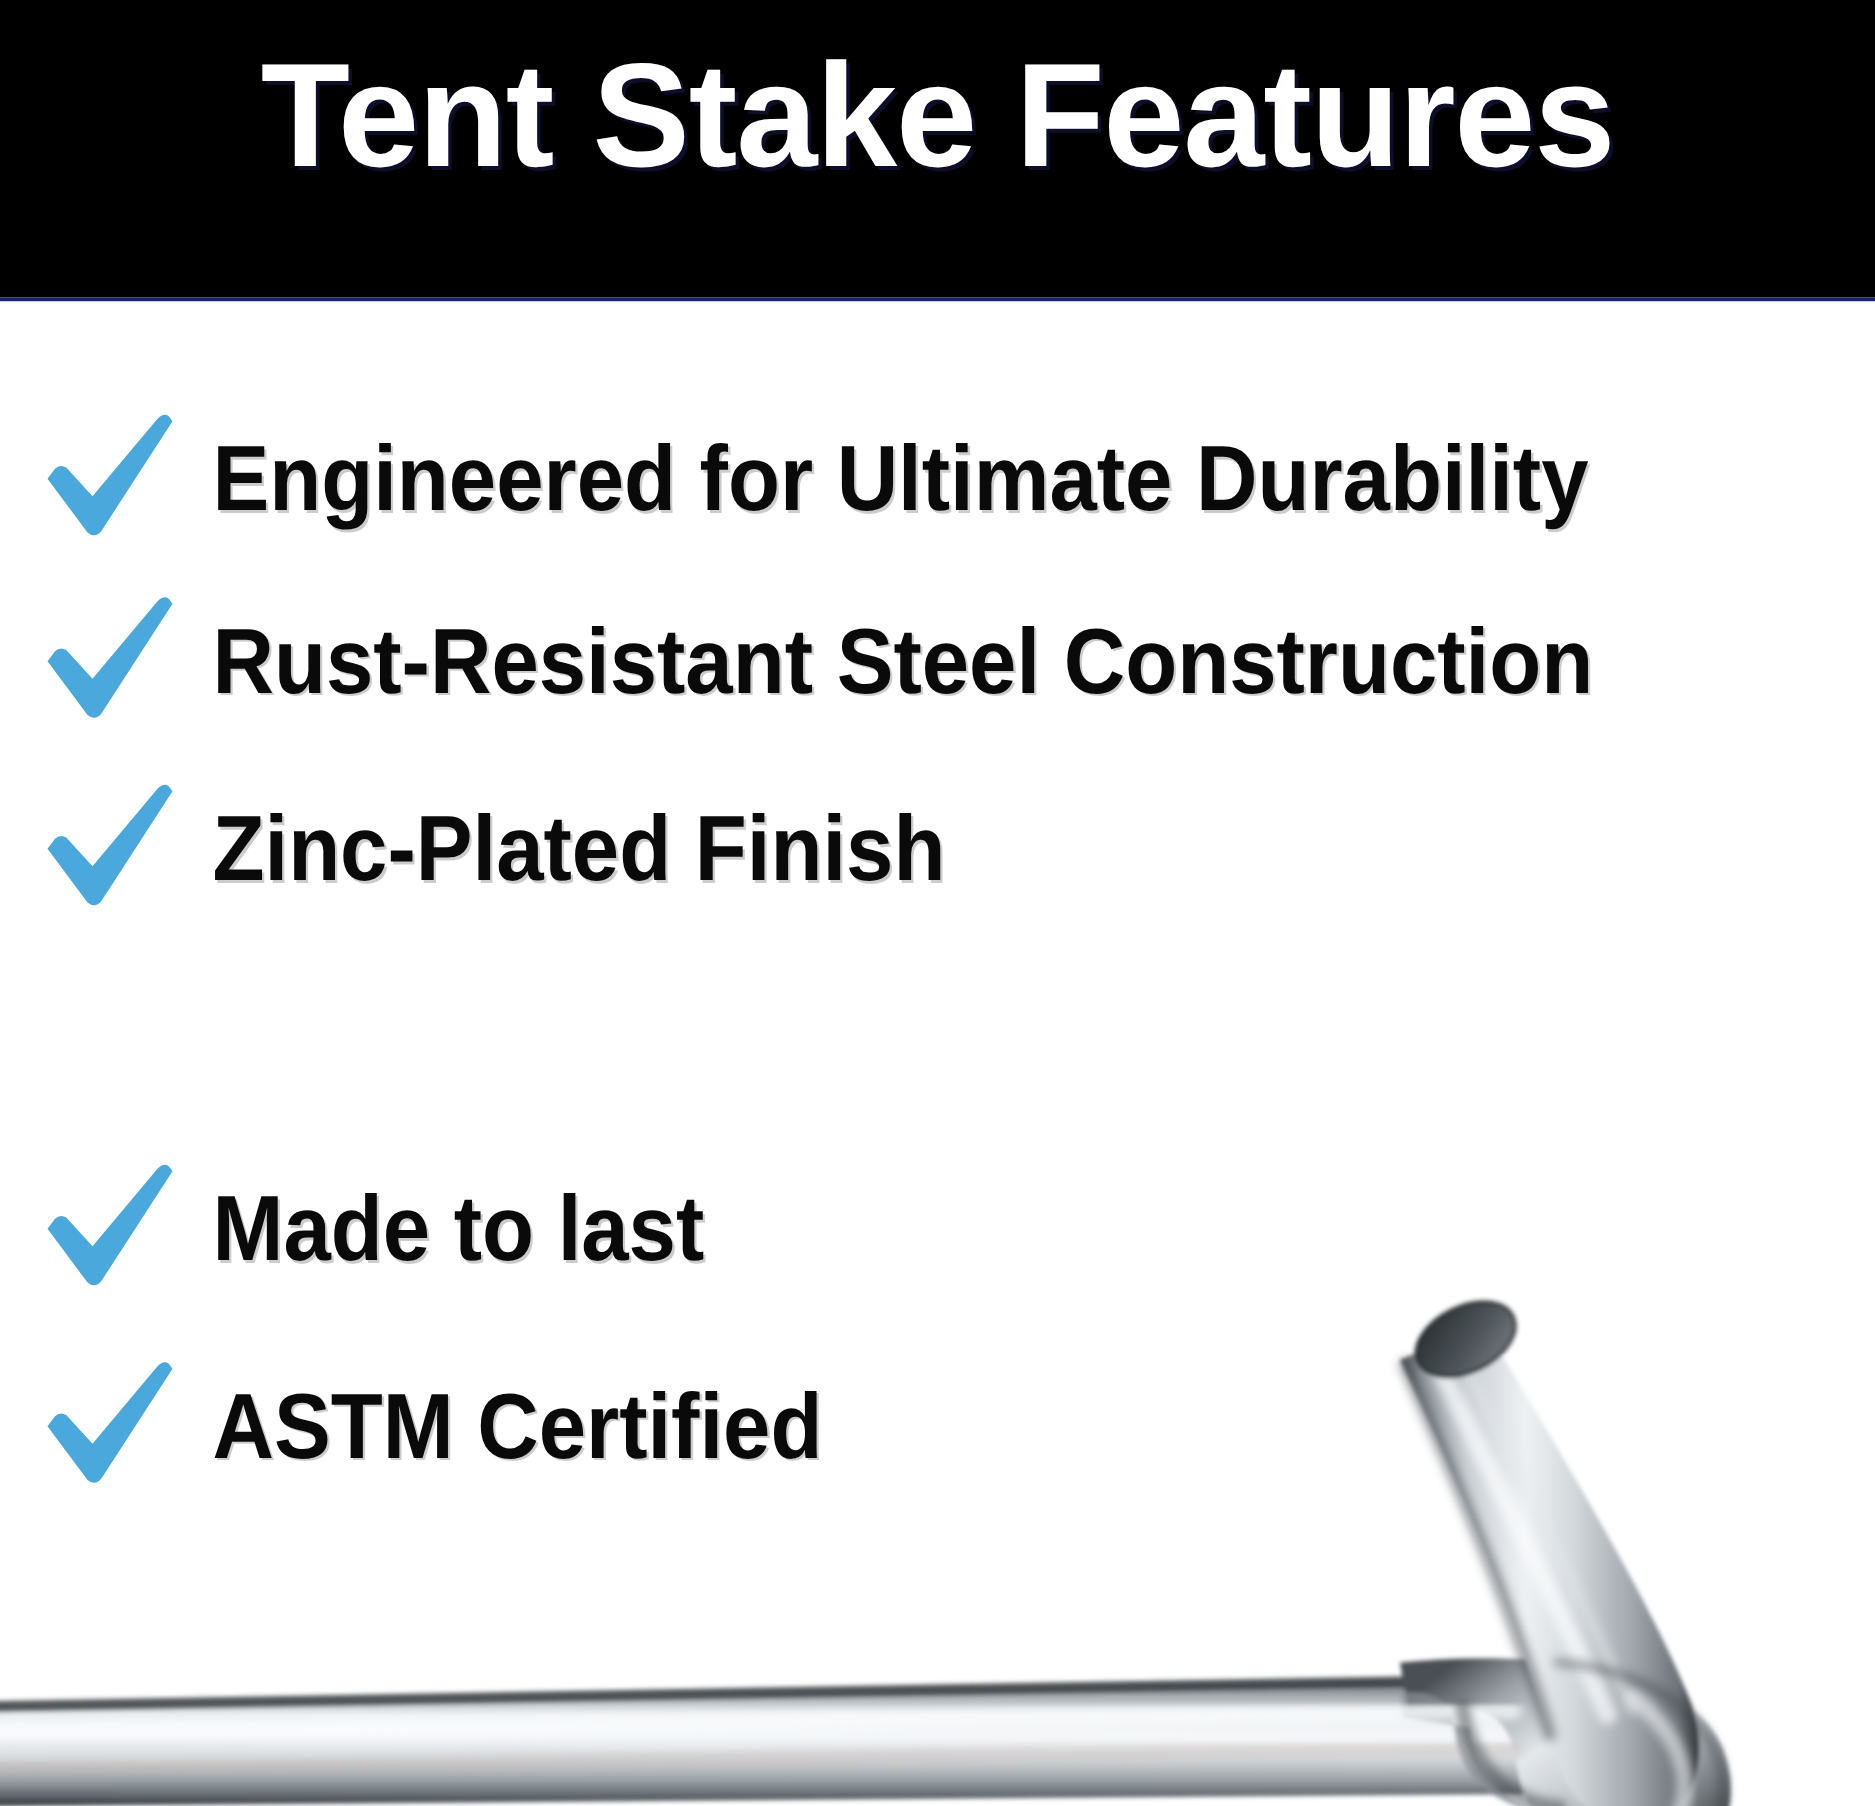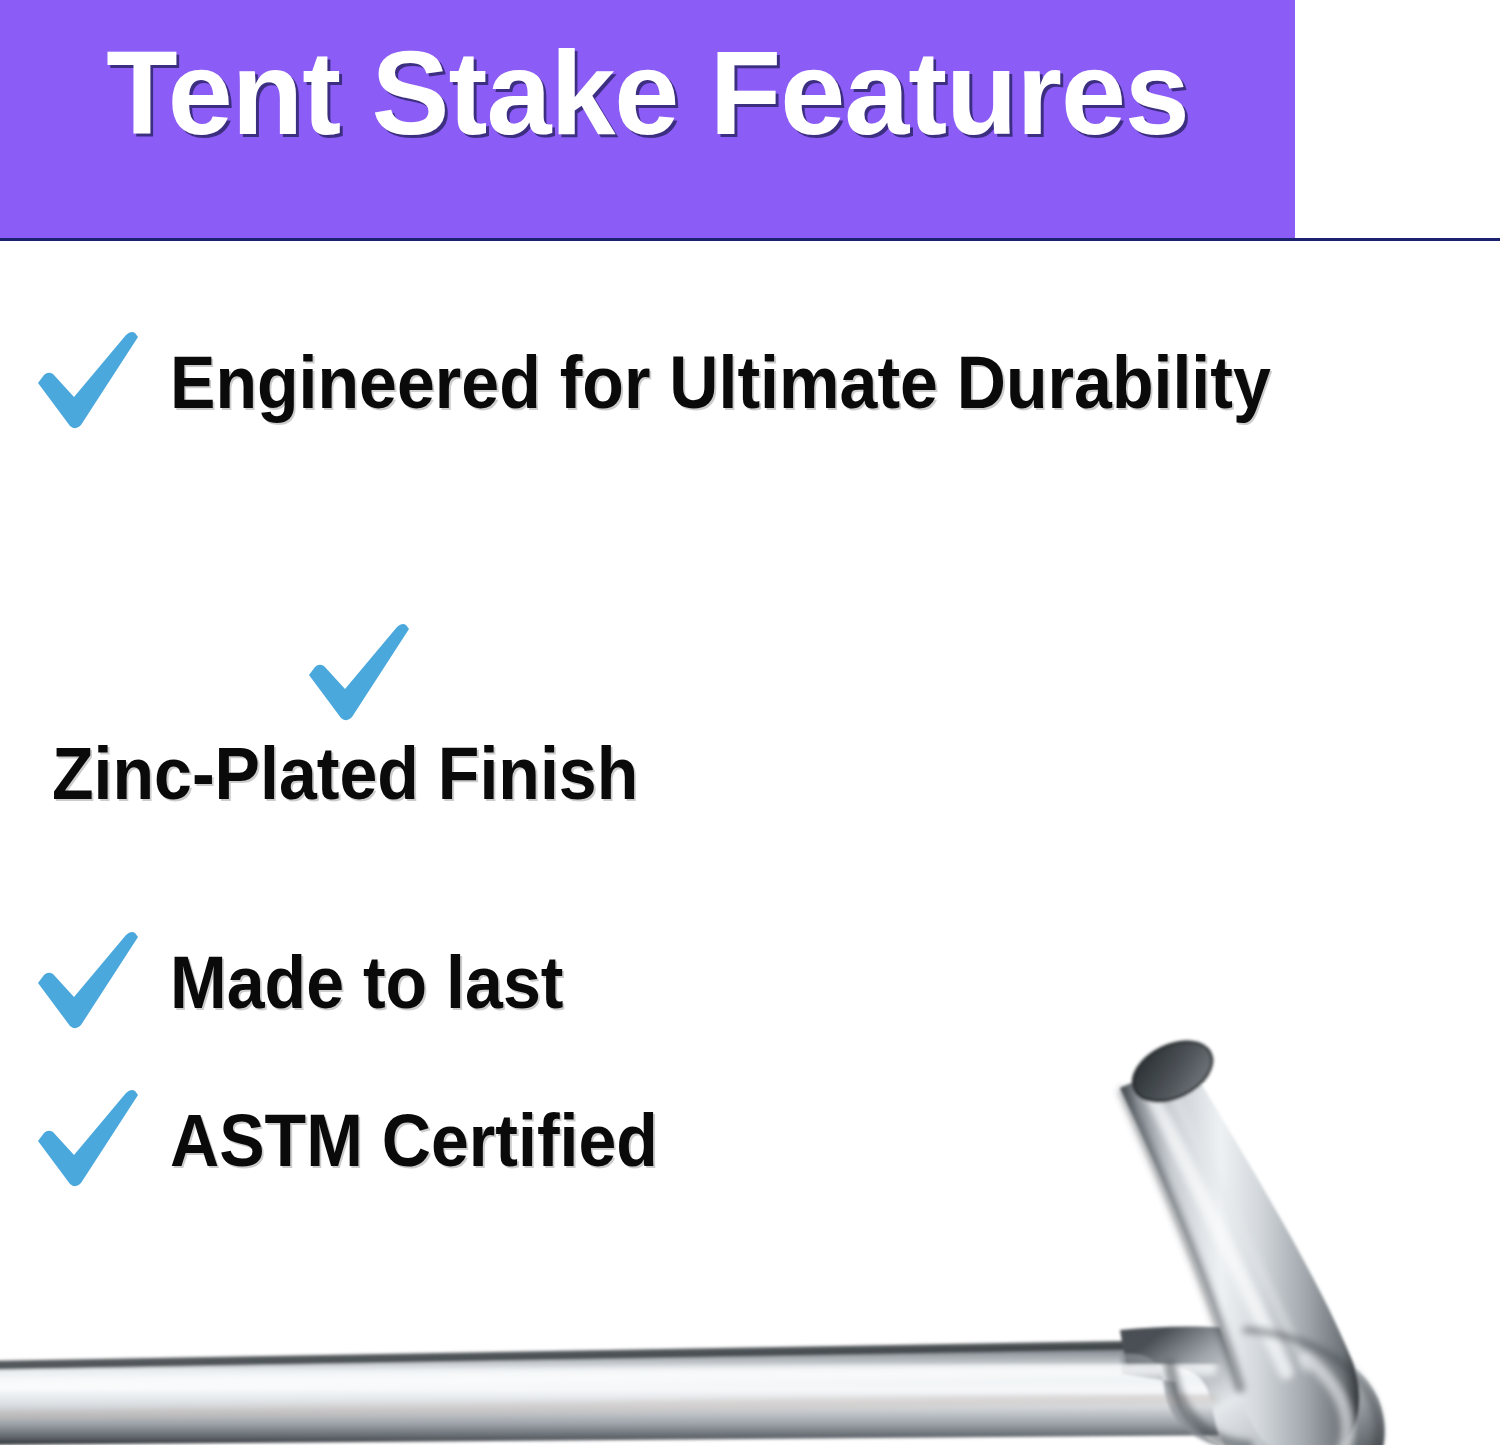--- a/index.html
+++ b/index.html
@@ -13,23 +13,23 @@
     overflow: hidden;
     font-family: "Liberation Sans", sans-serif;
     position: relative;
   }
 
   
   #header-banner {
     position: absolute;
     left: 0;
     top: 0;
-    width: 1295px;
+    width: 1500px;
     height: 238px;
-    background: #8b5cf6;
+    background: #000000;
     box-sizing: border-box;
   }
   #header-title {
     position: absolute;
     left: 0;
     right: 0;
     top: 30px;
     text-align: center;
     color: #ffffff;
     font-family: "Liberation Sans", sans-serif;
@@ -85,21 +85,21 @@
     font-size: 74px;
     line-height: 1;
     white-space: nowrap;
     transform: scaleX(0.92);
     transform-origin: left center;
     text-shadow: 2px 2px 0 rgba(0,0,0,0.20);
   }
 
   .feature-row.r0 { top: 82px; }
   .feature-row.r1 { top: 228px; }
-  .feature-row.r2 { top: 378px; flex-direction: column; }
+  .feature-row.r2 { top: 378px; }
   .feature-row.r3 { top: 530px; }
   .feature-row.r4 { top: 682px; }
   .feature-row.r5 { top: 840px; }
 
   
   #stake-photo {
     position: absolute;
     left: 0;
     top: 1030px;
     width: 1500px;
@@ -125,20 +125,28 @@
 
   <div class="feature-row r0">
     <span class="check-icon">
       <svg viewBox="0 0 118 112" xmlns="http://www.w3.org/2000/svg">
         <path d="M8 56 L14 48 Q18 44 23 47 L44 70 L96 8 Q101 3 105 6 L108 10 L51 98 Q46 104 40 99 Z" fill="#4ba8dc"></path>
       </svg>
     </span>
     <span class="feature-label">Engineered for Ultimate Durability</span>
   </div>
 
+  <div class="feature-row r1">
+    <span class="check-icon">
+      <svg viewBox="0 0 118 112" xmlns="http://www.w3.org/2000/svg">
+        <path d="M8 56 L14 48 Q18 44 23 47 L44 70 L96 8 Q101 3 105 6 L108 10 L51 98 Q46 104 40 99 Z" fill="#4ba8dc"></path>
+      </svg>
+    </span>
+    <span class="feature-label">Rust-Resistant Steel Construction</span>
+  </div>
 
   <div class="feature-row r2">
     <span class="check-icon">
       <svg viewBox="0 0 118 112" xmlns="http://www.w3.org/2000/svg">
         <path d="M8 56 L14 48 Q18 44 23 47 L44 70 L96 8 Q101 3 105 6 L108 10 L51 98 Q46 104 40 99 Z" fill="#4ba8dc"></path>
       </svg>
     </span>
     <span class="feature-label">Zinc-Plated Finish</span>
   </div>
 

